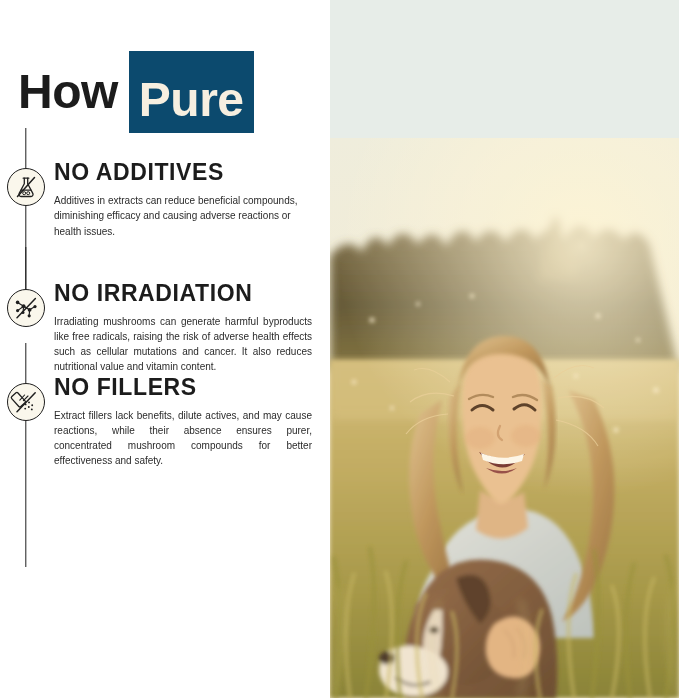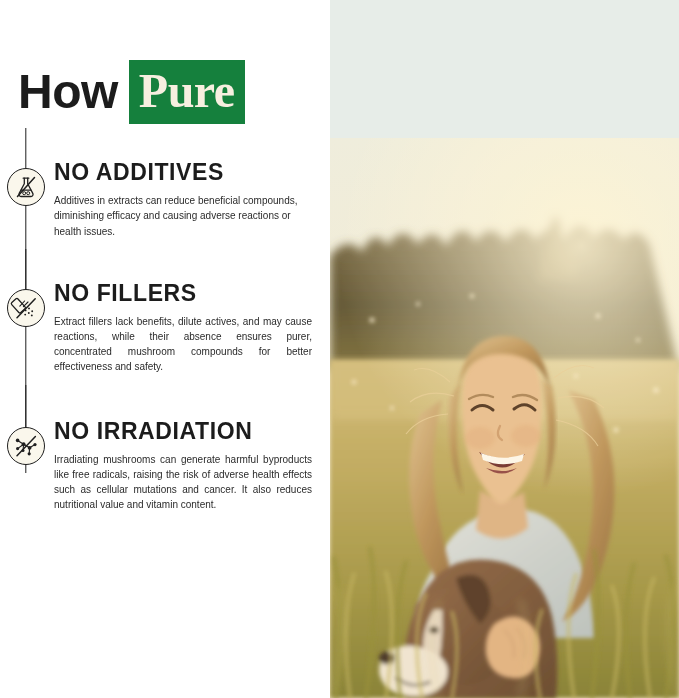--- a/index.html
+++ b/index.html
@@ -55,25 +55,25 @@
     color: #1c1c1c;
     line-height: 1;
     font-family: "Liberation Sans", sans-serif;
   }
   .headline-gap { display: inline-block; width: 11px; }
   .headline-hl {
     font-size: 48px;
     font-weight: 700;
     letter-spacing: -0.5px;
     color: #f7efe0;
-    background: #15803d;
+    background: #0c4a6e;
     line-height: 1;
-    padding: 7px 10px 9px 10px;
+    padding: 25px 10px 9px 10px;
     display: inline-block;
-    font-family: Liberation Serif, serif;
+    font-family: Liberation Sans, sans-serif;
   }
 
   
   .features {
     position: absolute;
     left: 0;
     top: 160px;
     width: 330px;
     z-index: 5;
   }
@@ -189,20 +189,53 @@
             </g>
             <circle cx="15.2" cy="23.2" r="1.5" fill="none" stroke="#1f1f1f" stroke-width="1"></circle>
             <circle cx="19.2" cy="23.2" r="1.5" fill="none" stroke="#1f1f1f" stroke-width="1"></circle>
             <path d="M8.5 26.5 L25.5 7.5" stroke="#1f1f1f" stroke-width="1.5" stroke-linecap="round"></path>
           </svg>
         </div>
       </div>
       <div class="feature-body">
         <h2 class="feature-title">NO ADDITIVES</h2>
         <p class="feature-text">Additives in extracts can reduce beneficial compounds, diminishing efficacy and causing adverse reactions or health issues.</p>
+      </div>
+    </div>
+
+    <div class="feature f3">
+      <div class="feature-icon-col">
+        <div class="connector-up"></div>
+
+        <div class="icon-badge">
+          <svg viewBox="0 0 34 34" width="34" height="34" aria-hidden="true">
+            <g stroke="#1f1f1f" stroke-width="1.15" stroke-linecap="round" fill="none">
+              <path d="M8.6 11.4 L14.6 15.2"></path>
+              <path d="M8.6 19.6 L14.6 15.2"></path>
+              <path d="M14.6 15.2 L20.6 18.8"></path>
+              <path d="M20.6 18.8 L26.0 15.6"></path>
+              <path d="M20.6 18.8 L20.2 24.8"></path>
+              <path d="M14.6 15.2 L14.0 21.6"></path>
+            </g>
+            <g fill="#1f1f1f">
+              <circle cx="8.6" cy="11.4" r="1.8"></circle>
+              <circle cx="8.6" cy="19.6" r="1.6"></circle>
+              <circle cx="14.6" cy="15.2" r="1.9"></circle>
+              <circle cx="20.6" cy="18.8" r="1.9"></circle>
+              <circle cx="26.0" cy="15.6" r="1.6"></circle>
+              <circle cx="20.2" cy="24.8" r="1.6"></circle>
+              <circle cx="14.0" cy="21.6" r="1.5"></circle>
+            </g>
+            <path d="M8.0 26.8 L26.4 7.6" stroke="#1f1f1f" stroke-width="1.5" stroke-linecap="round"></path>
+          </svg>
+        </div>
+      </div>
+      <div class="feature-body">
+        <h2 class="feature-title">NO IRRADIATION</h2>
+        <p class="feature-text">Irradiating mushrooms can generate harmful byproducts like free radicals, raising the risk of adverse health effects such as cellular mutations and cancer. It also reduces nutritional value and vitamin content.</p>
       </div>
     </div>
 
     <div class="feature f2">
       <div class="feature-icon-col">
         <div class="connector-up"></div>
         <div class="connector-down"></div>
         <div class="icon-badge">
           <svg viewBox="0 0 34 34" width="34" height="34" aria-hidden="true">
             <g fill="none" stroke="#1f1f1f" stroke-width="1.3" stroke-linecap="round" stroke-linejoin="round">
@@ -218,53 +251,20 @@
               <circle cx="16.2" cy="23.6" r="0.95"></circle>
               <circle cx="22.8" cy="24.4" r="0.95"></circle>
             </g>
             <path d="M8.0 26.8 L26.2 7.8" stroke="#1f1f1f" stroke-width="1.5" stroke-linecap="round"></path>
           </svg>
         </div>
       </div>
       <div class="feature-body">
         <h2 class="feature-title">NO FILLERS</h2>
         <p class="feature-text">Extract fillers lack benefits, dilute actives, and may cause reactions, while their absence ensures purer, concentrated mushroom compounds for better effectiveness and safety.</p>
-      </div>
-    </div>
-
-    <div class="feature f3">
-      <div class="feature-icon-col">
-        <div class="connector-up"></div>
-
-        <div class="icon-badge">
-          <svg viewBox="0 0 34 34" width="34" height="34" aria-hidden="true">
-            <g stroke="#1f1f1f" stroke-width="1.15" stroke-linecap="round" fill="none">
-              <path d="M8.6 11.4 L14.6 15.2"></path>
-              <path d="M8.6 19.6 L14.6 15.2"></path>
-              <path d="M14.6 15.2 L20.6 18.8"></path>
-              <path d="M20.6 18.8 L26.0 15.6"></path>
-              <path d="M20.6 18.8 L20.2 24.8"></path>
-              <path d="M14.6 15.2 L14.0 21.6"></path>
-            </g>
-            <g fill="#1f1f1f">
-              <circle cx="8.6" cy="11.4" r="1.8"></circle>
-              <circle cx="8.6" cy="19.6" r="1.6"></circle>
-              <circle cx="14.6" cy="15.2" r="1.9"></circle>
-              <circle cx="20.6" cy="18.8" r="1.9"></circle>
-              <circle cx="26.0" cy="15.6" r="1.6"></circle>
-              <circle cx="20.2" cy="24.8" r="1.6"></circle>
-              <circle cx="14.0" cy="21.6" r="1.5"></circle>
-            </g>
-            <path d="M8.0 26.8 L26.4 7.6" stroke="#1f1f1f" stroke-width="1.5" stroke-linecap="round"></path>
-          </svg>
-        </div>
-      </div>
-      <div class="feature-body">
-        <h2 class="feature-title">NO IRRADIATION</h2>
-        <p class="feature-text">Irradiating mushrooms can generate harmful byproducts like free radicals, raising the risk of adverse health effects such as cellular mutations and cancer. It also reduces nutritional value and vitamin content.</p>
       </div>
     </div>
 
   </div>
 
   <div class="photo">
     <svg viewBox="0 0 349 560" preserveAspectRatio="xMidYMid slice" aria-hidden="true">
       <defs>
         <linearGradient id="sky" x1="0" y1="0" x2="0" y2="1">
           <stop offset="0%" stop-color="#eef0e6"></stop>

